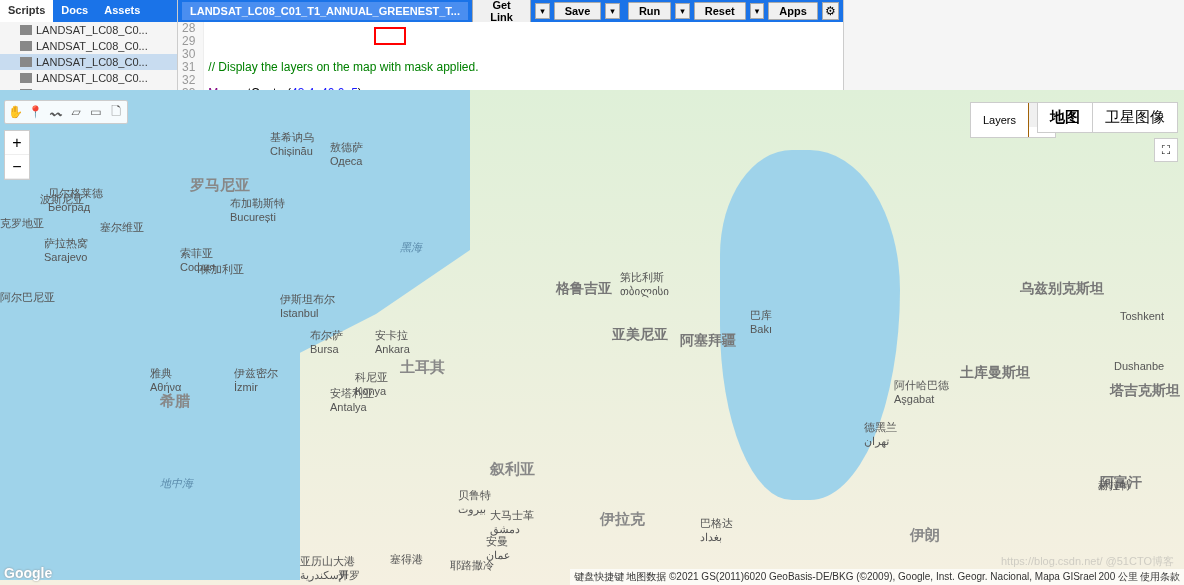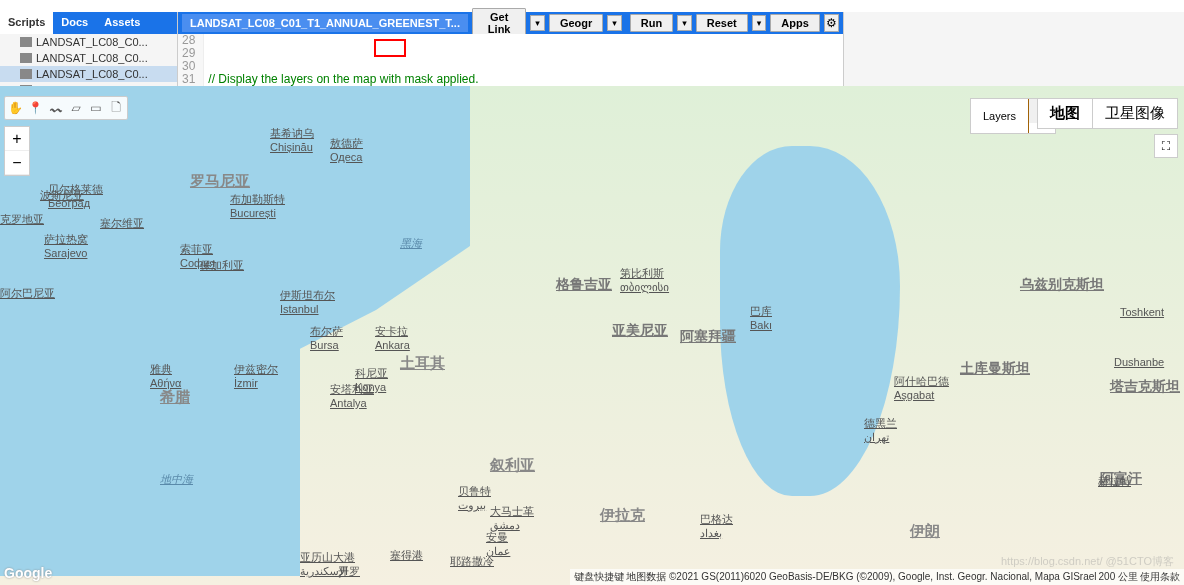--- a/index.html
+++ b/index.html
@@ -1,18 +1,18 @@
 <!DOCTYPE html>
 <html><head>
 <meta charset="utf-8">
 <style>
 * { margin: 0; padding: 0; box-sizing: border-box; font-family: Arial, sans-serif; }
 body { width: 1184px; height: 585px; overflow: hidden; background: #fff; display: flex; flex-direction: column; }
 
-.top-row { display: flex; height: 74px; margin-top: 12px; }
+.top-row { display: flex; height: 90px; }
 .left-panel { width: 178px; background: #fff; border-right: 1px solid #ccc; display: flex; flex-direction: column; }
 .left-tabs { display: flex; background: #1a73e8; height: 22px; font-size: 11px; font-weight: bold; }
 .left-tab { padding: 4px 8px; color: #fff; cursor: pointer; }
 .left-tab.active { background: #fff; color: #333; }
 .file-list { flex: 1; overflow: hidden; background: #f5f5f5; }
 .file-item { display: flex; align-items: center; padding: 2px 4px 2px 20px; font-size: 11px; color: #333; white-space: nowrap; overflow: hidden; text-overflow: ellipsis; }
 .file-item.active { background: #c8dcf0; }
 .file-icon { width: 12px; height: 10px; background: #888; margin-right: 4px; flex-shrink: 0; }
 
 .editor-panel { flex: 1; display: flex; flex-direction: column; border-right: 1px solid #ccc; }
@@ -55,21 +55,21 @@
 .layers-btn { padding: 11px 12px; border-right: 1px solid #a16207; cursor: pointer; }
 .layers-box { width: 26px; height: 24px; background: #f0f0f0; }
 
 .maptype-ctrl { position: absolute; right: 6px; top: 12px; display: flex; border: 1px solid #ccc; background: #fff; font-size: 15px; }
 .maptype-btn { padding: 5px 12px; cursor: pointer; }
 .maptype-btn.active { font-weight: bold; }
 .maptype-btn + .maptype-btn { border-left: 1px solid #ccc; }
 
 .fullscreen { position: absolute; right: 6px; top: 48px; width: 24px; height: 24px; background: #fff; border: 1px solid #ccc; display: flex; align-items: center; justify-content: center; cursor: pointer; font-size: 12px; }
 
-.map-label { position: absolute; font-size: 11px; color: #555; pointer-events: none; white-space: nowrap; text-decoration: underline; }
+.map-label { position: absolute; font-size: 11px; color: #555; pointer-events: none; white-space: nowrap; }
 .map-label.big { font-size: 14px; font-weight: bold; color: #777; }
 .map-label.country { font-size: 15px; font-weight: bold; color: #888; }
 .map-label.sea-lbl { color: #5a8aaa; font-style: italic; }
 
 .google-logo { position: absolute; left: 4px; bottom: 4px; font-size: 14px; color: #fff; font-weight: bold; text-shadow: 0 0 2px #888; }
 .attrib { position: absolute; right: 0; bottom: 0; background: rgba(255,255,255,0.7); font-size: 10px; padding: 1px 4px; display: flex; gap: 2px; color: #333; }
 .attrib span { white-space: nowrap; }
 .watermark { position: absolute; right: 10px; bottom: 16px; font-size: 11px; color: rgba(150,150,150,0.4); }
 </style>
 </head>
@@ -105,21 +105,21 @@
           <span>LANDSAT_LC08_C0...</span>
         </div>
     </div>
   </div>
 
   <div class="editor-panel">
     <div class="editor-toolbar">
       <div class="script-title">LANDSAT_LC08_C01_T1_ANNUAL_GREENEST_T...</div>
       <button class="tb-btn">Get Link</button>
       <button class="tb-dd">▾</button>
-      <button class="tb-btn">Geogr</button>
+      <button class="tb-btn">Save</button>
       <button class="tb-dd">▾</button>
       <div class="tb-spacer"></div>
       <button class="tb-btn">Run</button>
       <button class="tb-dd">▾</button>
       <button class="tb-btn">Reset</button>
       <button class="tb-dd">▾</button>
       <button class="tb-btn">Apps</button>
       <div class="gear">⚙</div>
     </div>
     <div class="code-area">

